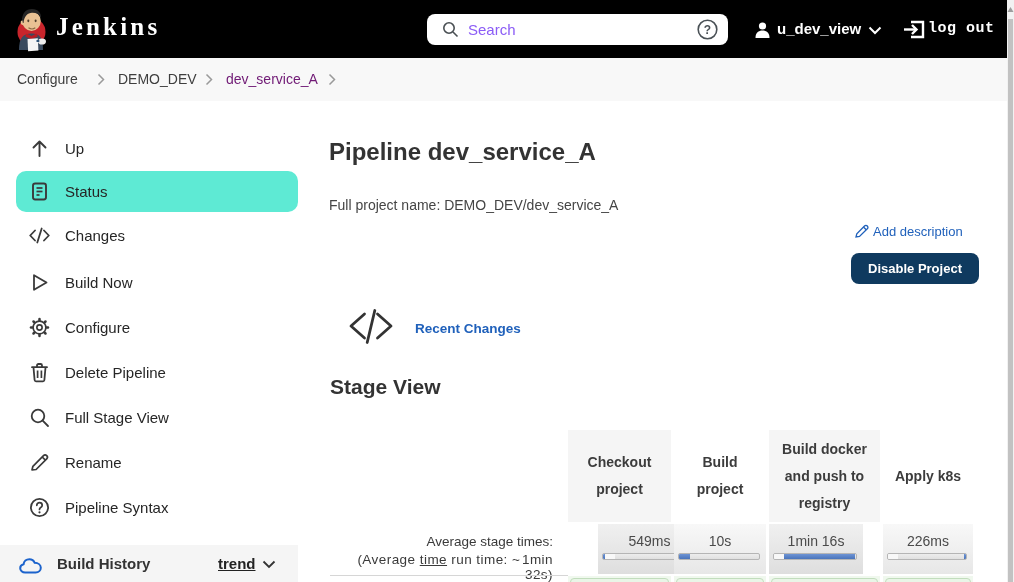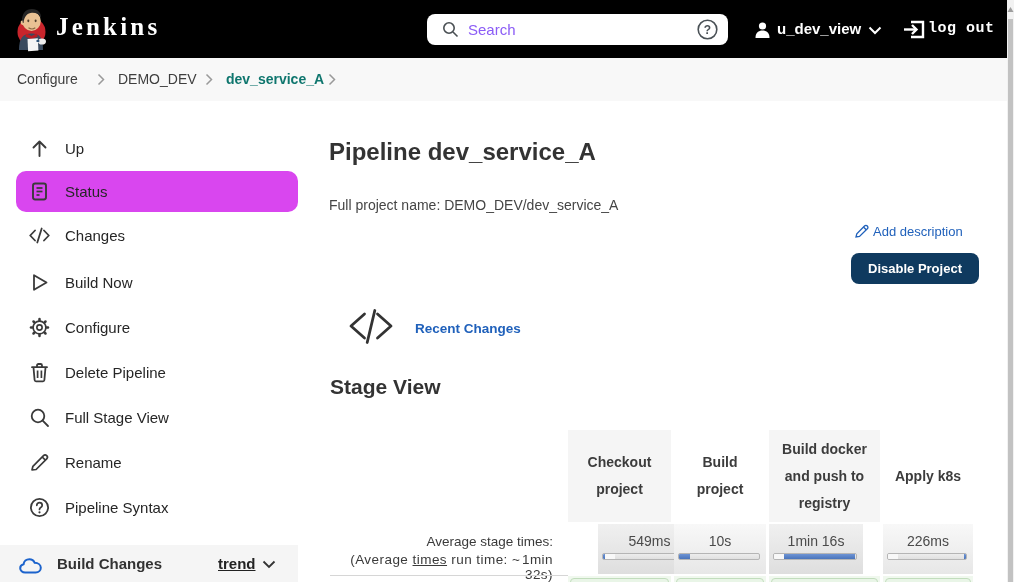--- a/index.html
+++ b/index.html
@@ -11,21 +11,21 @@
   #brandtxt { position:absolute; left:56px; top:13px; color:#fff;
     font-family:"Liberation Serif", serif; font-weight:bold; font-size:25px; letter-spacing:3.2px; }
   #searchbox { position:absolute; left:427px; top:14px; width:301px; height:31px;
     background:#fff; border-radius:8px; }
   #searchtxt { position:absolute; left:41px; top:7px; font-size:15px; color:#8b5cf6; }
   .hdrtxt { color:#fff; font-weight:bold; font-size:15px; position:absolute; top:20px; }
   
   #crumbbar { position:absolute; left:0; top:58px; width:1007px; height:43px; background:#f8f8f8; }
   .crumb { position:absolute; top:13px; font-size:14px; color:#3e3e3e; }
   .sitem { position:absolute; left:16px; width:282px; height:41px; border-radius:10px; }
-  .sitem.sel { background:#d946ef; }
+  .sitem.sel { background:#5eead4; }
   .sitem .ic { position:absolute; left:13px; top:10px; width:21px; height:21px; }
   .sitem .lb { position:absolute; left:49px; top:12px; font-size:15px; color:#262626; }
   #bhband { position:absolute; left:0; top:545px; width:298px; height:37px; background:#f5f5f5; }
   #title { position:absolute; left:329px; top:138px; font-size:24px; font-weight:bold; color:#333; }
   #fullname { position:absolute; left:329px; top:197px; font-size:14px; color:#454545;text-align:right; }
   #adddesc { position:absolute; left:873px; top:224px; font-size:13px; color:#2061bb; }
   #disablebtn { position:absolute; left:851px; top:253px; width:128px; height:31px;
     background:#0f3a5f; border-radius:8px; color:#fff; font-weight:bold; font-size:13px;
     text-align:center; line-height:31px; }
   #recentlbl { position:absolute; left:415px; top:321px; font-size:13.5px; font-weight:bold; color:#2061bb; }
@@ -101,21 +101,21 @@
 
 <div id="crumbbar">
   <div class="crumb" style="left:17px;">Configure</div>
   <svg class="abs" style="left:97px;top:15px" width="8" height="13" viewBox="0 0 8 13">
       <polyline points="1.5,1.5 6.5,6.5 1.5,11.5" fill="none" stroke="#9a9a9a" stroke-width="1.5"></polyline>
     </svg>
   <div class="crumb" style="left:118px;">DEMO_DEV</div>
   <svg class="abs" style="left:205px;top:15px" width="8" height="13" viewBox="0 0 8 13">
       <polyline points="1.5,1.5 6.5,6.5 1.5,11.5" fill="none" stroke="#9a9a9a" stroke-width="1.5"></polyline>
     </svg>
-  <div class="crumb" style="left:226px;font-weight:bold;color:#0f766e;">dev_service_A</div>
+  <div class="crumb" style="left:226px;font-weight:normal;color:#701a75;">dev_service_A</div>
   <svg class="abs" style="left:328px;top:15px" width="8" height="13" viewBox="0 0 8 13">
       <polyline points="1.5,1.5 6.5,6.5 1.5,11.5" fill="none" stroke="#9a9a9a" stroke-width="1.5"></polyline>
     </svg>
 </div>
 
 <div id="sidebarwrap">
 <div class="sitem" style="top:128px;">
   <svg class="ic" viewBox="0 0 21 21">
         <path d="M10.5 18 L10.5 4 M4.5 9.5 L10.5 3.5 L16.5 9.5" fill="none" stroke="#3a3a3a" stroke-width="1.9" stroke-linecap="round" stroke-linejoin="round"></path>
       </svg>
@@ -193,21 +193,21 @@
         <path d="M7.8 8.3 C7.8 6.8 9 5.7 10.5 5.7 C12 5.7 13.2 6.8 13.2 8.2 C13.2 9.6 12.2 10.2 11.4 10.8 C10.8 11.2 10.5 11.7 10.5 12.5" fill="none" stroke="#3a3a3a" stroke-width="1.7" stroke-linecap="round"></path>
         <circle cx="10.5" cy="15.3" r="1.1" fill="#3a3a3a"></circle>
       </svg>
   <div class="lb">Pipeline Syntax</div>
 </div>
 </div>
 <div id="bhband">
   <svg style="position:absolute;left:19px;top:11px" width="23" height="20" viewBox="0 0 23 20">
     <path d="M6.2 16.5 C3.3 16.5 1.2 14.6 1.2 12.2 C1.2 10.2 2.6 8.6 4.6 8.2 C4.9 5.3 7.3 3.2 10.3 3.2 C12.7 3.2 14.8 4.6 15.7 6.8 C19.1 6.9 21.8 8.9 21.8 11.7 C21.8 14.4 19.6 16.5 16.7 16.5 Z" fill="none" stroke="#1c63cc" stroke-width="2"></path>
   </svg>
-  <div style="position:absolute;left:57px;top:10px;font-size:15px;font-weight:bold;color:#333;">Build Changes</div>
+  <div style="position:absolute;left:57px;top:10px;font-size:15px;font-weight:bold;color:#333;">Build History</div>
   <div style="position:absolute;left:218px;top:10px;font-size:15px;font-weight:bold;color:#222;text-decoration:underline;">trend</div>
   <svg style="position:absolute;left:262px;top:15px" width="14" height="9" viewBox="0 0 14 9">
     <polyline points="1.5,1.5 7,7 12.5,1.5" fill="none" stroke="#333" stroke-width="1.8"></polyline>
   </svg>
 </div>
 
 <div id="title">Pipeline dev_service_A</div>
 <div id="fullname">Full project name: DEMO_DEV/dev_service_A</div>
 <svg class="abs" style="left:854px;top:224px" width="15" height="15" viewBox="0 0 15 15">
   <path d="M2 13 L2.8 9.8 L10.5 2 C11.3 1.2 12.6 1.2 13.3 2 C14 2.8 14 4 13.3 4.8 L5.5 12.5 L2 13 Z" fill="none" stroke="#2061bb" stroke-width="1.3"></path>
@@ -265,20 +265,20 @@
     </div>
 <div class="gcell" style="left:769px;width:111px;">
       <div class="gin"></div>
     </div>
 <div class="gcell" style="left:883px;width:90px;">
       <div class="gin"></div>
     </div>
 </div>
 
 <div class="avglbl" style="top:534px;">Average stage times:</div>
-<div class="avglbl" style="top:552px;letter-spacing:0.45px;">(Average <span style="text-decoration:underline">times</span> run time: ~ 1min 32s)</div>
+<div class="avglbl" style="top:552px;letter-spacing:0.45px;">(Average <span style="text-decoration:underline">time</span> run time: ~ 1min 32s)</div>
 <div id="rowline"></div>
 
 <div id="sbtrack"></div>
 <div id="sbthumb"></div>
 <svg class="abs" style="left:1007px;top:6px" width="7" height="8" viewBox="0 0 7 8">
     <path d="M3.5 1 L6.5 6 L0.5 6 Z" fill="#9d9d9d"></path>
   </svg>
 
 </body></html>

